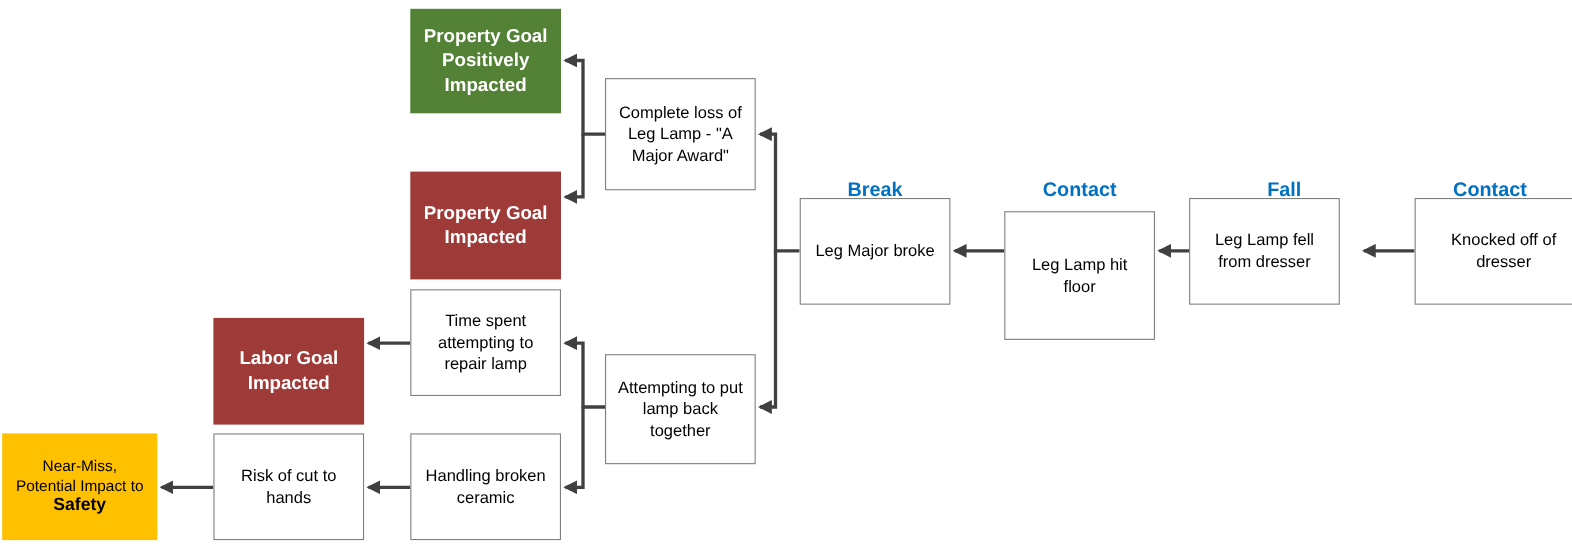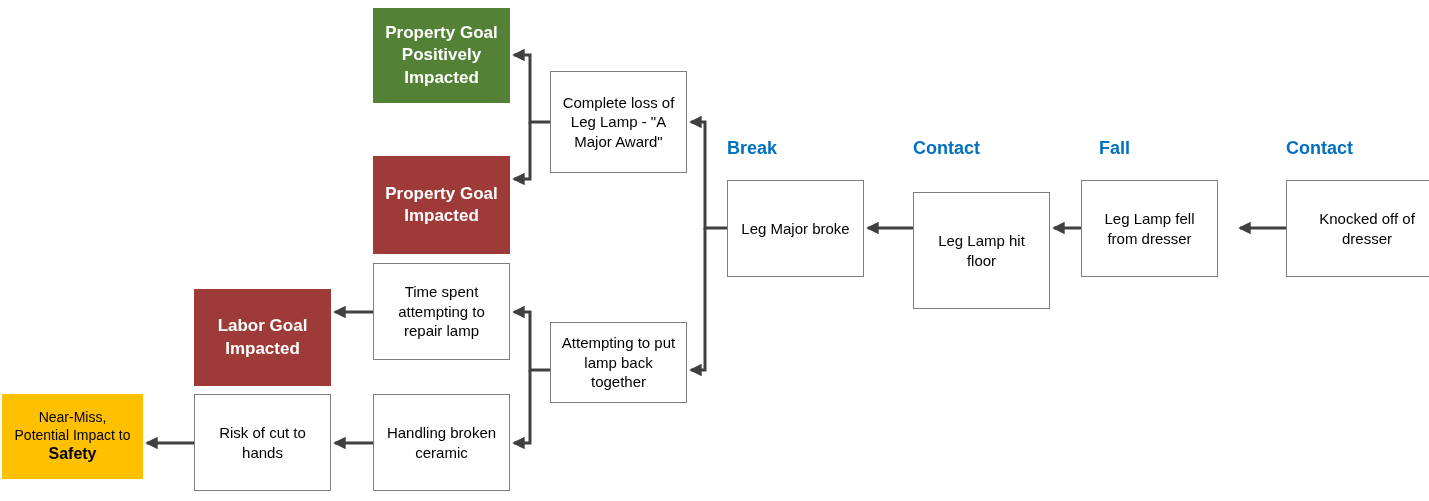--- a/index.html
+++ b/index.html
@@ -19,22 +19,22 @@
     line-height:1.3; padding:0 6px;
   }
   .goal-green  { background:#538135; }
   .goal-red    { background:#9E3B38;margin-top:26px; }
   .goal-yellow {
     background:#FFC000; color:#000000; font-weight:normal; font-size:14px;
     flex-direction:column; line-height:1.3; padding:0 2px;
   }
   .goal-yellow .emph { font-weight:bold; font-size:16px; }
   .phase {
-    position:absolute; box-sizing:border-box; text-align:left;
-    color:#0070C0; font-weight:bold; font-size:18px; line-height:24px;
+    position:absolute; box-sizing:border-box; text-align:center;
+    color:#0070C0; font-weight:bold; font-size:18px; line-height:24px;margin-top:24px;
   }
 </style>
 </head>
 <body>
 
 <div class="stage">
 
   <svg class="connector-layer" width="1429" height="501" viewBox="0 0 1429 501">
     <defs>
       <marker id="arrow" viewBox="0 0 10 10" refX="8.5" refY="5" markerWidth="4.2" markerHeight="4.2" orient="auto">
@@ -63,29 +63,29 @@
   </svg>
 
   <div class="phase" style="left:727px;top:136px;width:137px;">Break</div>
   <div class="phase" style="left:913px;top:136px;width:137px;">Contact</div>
   <div class="phase" style="left:1099px;top:136px;width:137px;">Fall</div>
   <div class="phase" style="left:1286px;top:136px;width:137px;">Contact</div>
 
   <div class="node goal goal-green" style="left:373px;top:8px;width:137px;height:95px;">Property Goal Positively Impacted</div>
   <div class="node goal goal-red" style="left:373px;top:130px;width:137px;height:98px;">Property Goal Impacted</div>
   <div class="node goal goal-red" style="left:194px;top:263px;width:137px;height:97px;">Labor Goal Impacted</div>
-  <div class="node goal goal-yellow" style="left:2px;top:394px;width:141px;height:85px;">
+  <div class="node goal goal-yellow" style="left:2px;top:394px;width:141px;height:97px;">
     <div>Near-Miss,</div>
     <div>Potential Impact to</div>
     <div class="emph">Safety</div>
   </div>
 
   <div class="node" style="left:550px;top:71px;width:137px;height:102px;">Complete loss of Leg Lamp - "A Major Award"</div>
   <div class="node" style="left:727px;top:180px;width:137px;height:97px;">Leg Major broke</div>
   <div class="node" style="left:913px;top:192px;width:137px;height:117px;">Leg Lamp hit floor</div>
   <div class="node" style="left:1081px;top:180px;width:137px;height:97px;">Leg Lamp fell from dresser</div>
   <div class="node" style="left:1286px;top:180px;width:162px;height:97px;">Knocked off of dresser</div>
   <div class="node" style="left:373px;top:263px;width:137px;height:97px;">Time spent attempting to repair lamp</div>
-  <div class="node" style="left:550px;top:322px;width:137px;height:81px;">Attempting to put lamp back together</div>
+  <div class="node" style="left:550px;top:322px;width:137px;height:100px;">Attempting to put lamp back together</div>
   <div class="node" style="left:194px;top:394px;width:137px;height:97px;">Risk of cut to hands</div>
   <div class="node" style="left:373px;top:394px;width:137px;height:97px;">Handling broken ceramic</div>
 
 </div>
 
 </body></html>

